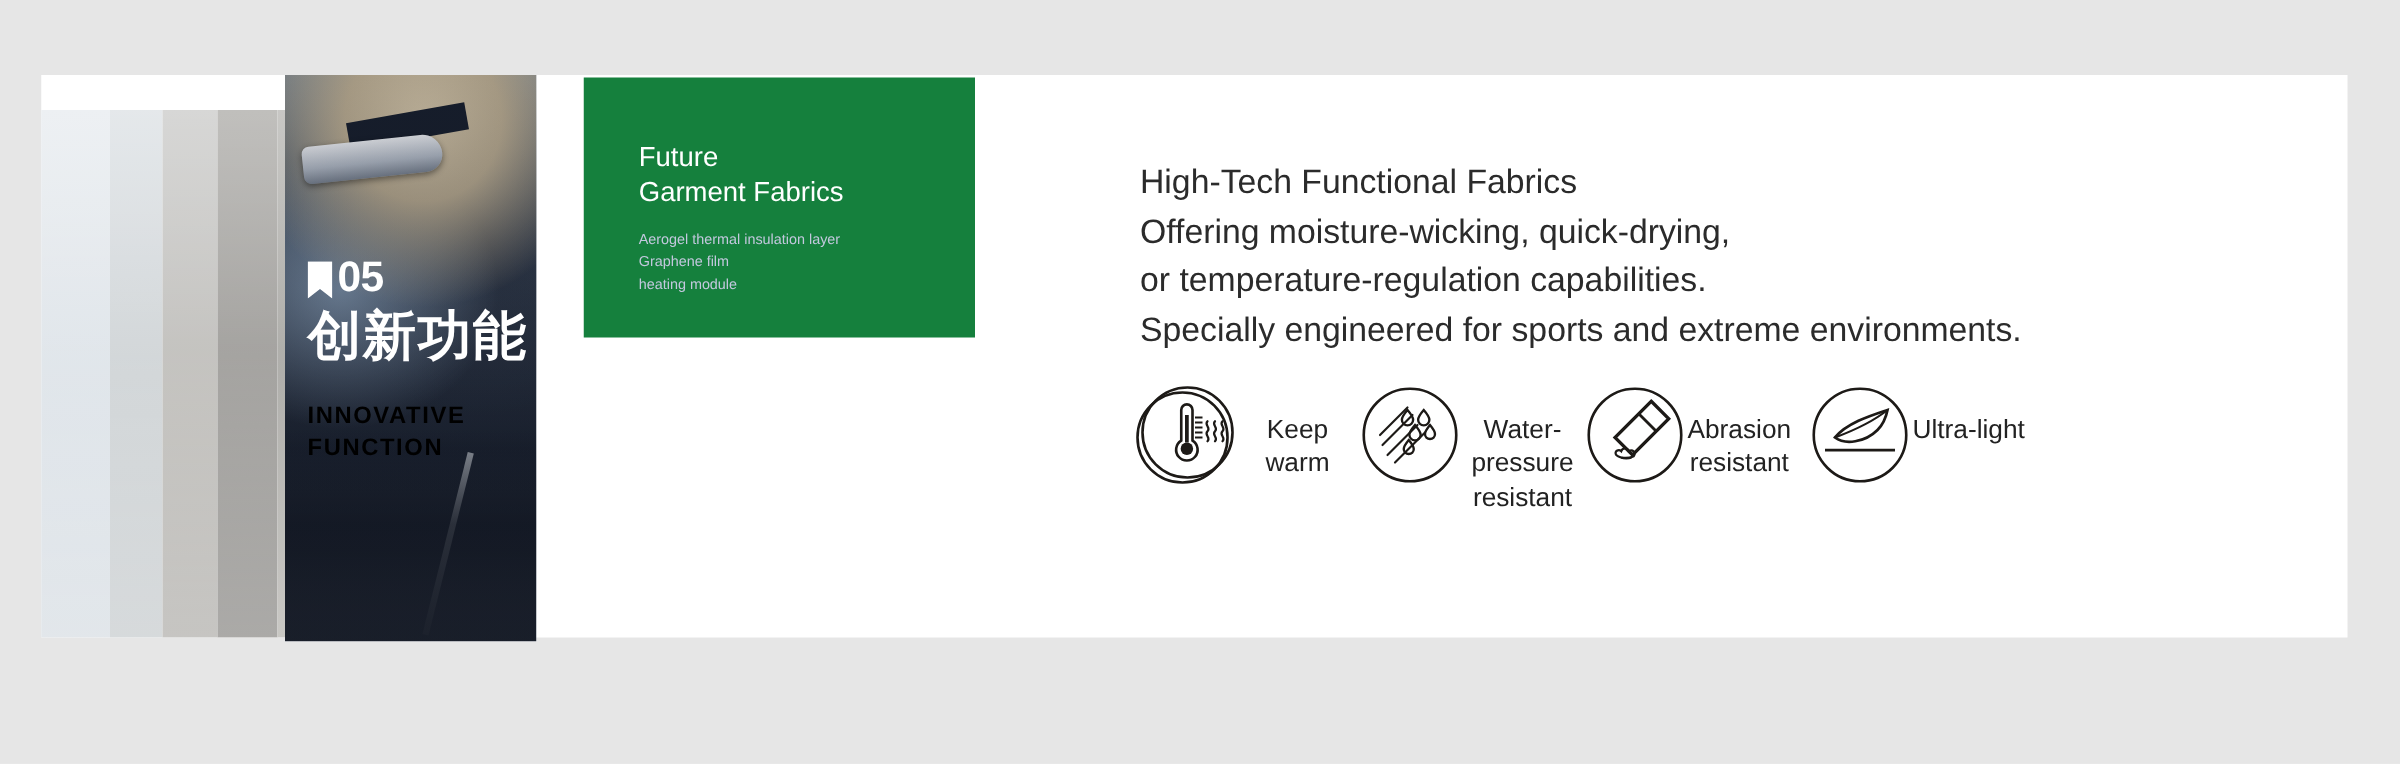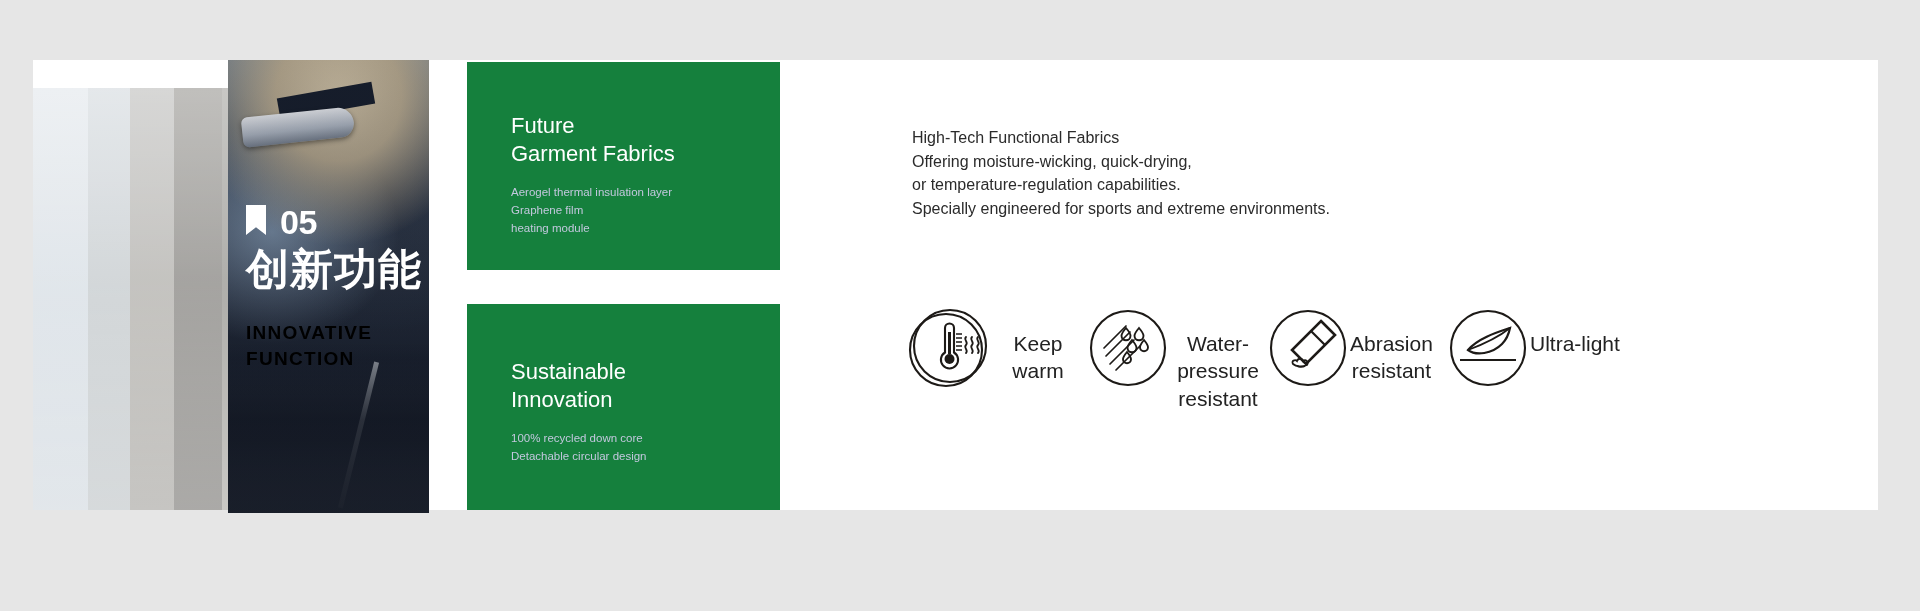--- a/index.html
+++ b/index.html
@@ -66,21 +66,21 @@
   .hero .dark-lo{
     position:absolute;left:0;bottom:0;width:201px;height:170px;
     background:linear-gradient(180deg,rgba(12,16,26,0) 0%,rgba(12,16,26,.75) 45%,rgba(18,22,32,.88) 100%);
   }
   .hero-tint{
     position:absolute;left:0;top:0;width:201px;height:453px;
     background:linear-gradient(180deg,rgba(20,26,38,.10) 0%,rgba(20,26,38,.30) 60%,rgba(20,26,38,.45) 100%);
   }
   
   .caption{position:absolute;left:246px;top:205px;width:190px;z-index:6;}
-  .cap-num-row{display:flex;align-items:flex-start;gap:14px;}
+  .cap-num-row{display:flex;align-items:flex-end;gap:4px;}
   .bookmark{
     width:20px;height:30px;background:#fff;flex:none;
     clip-path:polygon(0 0,100% 0,100% 100%,50% 74%,0 100%);
   }
   .cap-num{
     font-size:34px;font-weight:bold;color:#fff;line-height:1;
     letter-spacing:-.5px;
   }
   .cap-cn{
     font-size:43px;font-weight:bold;color:#fff;
@@ -102,21 +102,21 @@
   .card-b .card-inner{top:54px;}
   .card-title{
     font-size:22px;line-height:1.28;font-weight:normal;color:#ffffff;
   }
   .card-sub{
     margin-top:16px;font-size:11.5px;line-height:1.55;color:#c3c8de;
   }
   
   .rc{position:absolute;left:912px;top:126px;}
   .para{
-    font-size:16px;line-height:1.47;color:#2b2b2b;white-space:pre-line;
+    font-size:27px;line-height:1.47;color:#2b2b2b;white-space:pre-line;
   }
   .features{
     position:absolute;left:906px;top:306px;width:720px;
     display:flex;gap:0;
   }
   .feat{width:190px;display:flex;flex-direction:row;align-items:flex-start;}
   .feat .ring{width:84px;height:84px;}
   .feat .flabel{
     margin-top:24px;font-size:21px;line-height:1.3;color:#222;text-align:center;
   }
@@ -167,32 +167,20 @@
         <div>Garment Fabrics</div>
       </div>
       <div class="card-sub">
         <div>Aerogel thermal insulation layer</div>
         <div>Graphene film</div>
         <div>heating module</div>
       </div>
     </div>
   </div>
 
-  <div class="card card-b">
-    <div class="card-inner">
-      <div class="card-title">
-        <div>Sustainable</div>
-        <div>Innovation</div>
-      </div>
-      <div class="card-sub">
-        <div>100% recycled down core</div>
-        <div>Detachable circular design</div>
-      </div>
-    </div>
-  </div>
 
   <div class="rc">
     <div class="para">High-Tech Functional Fabrics
 Offering moisture-wicking, quick-drying,
 or temperature-regulation capabilities.
 Specially engineered for sports and extreme environments.</div>
   </div>
 
   <div class="features">
 

